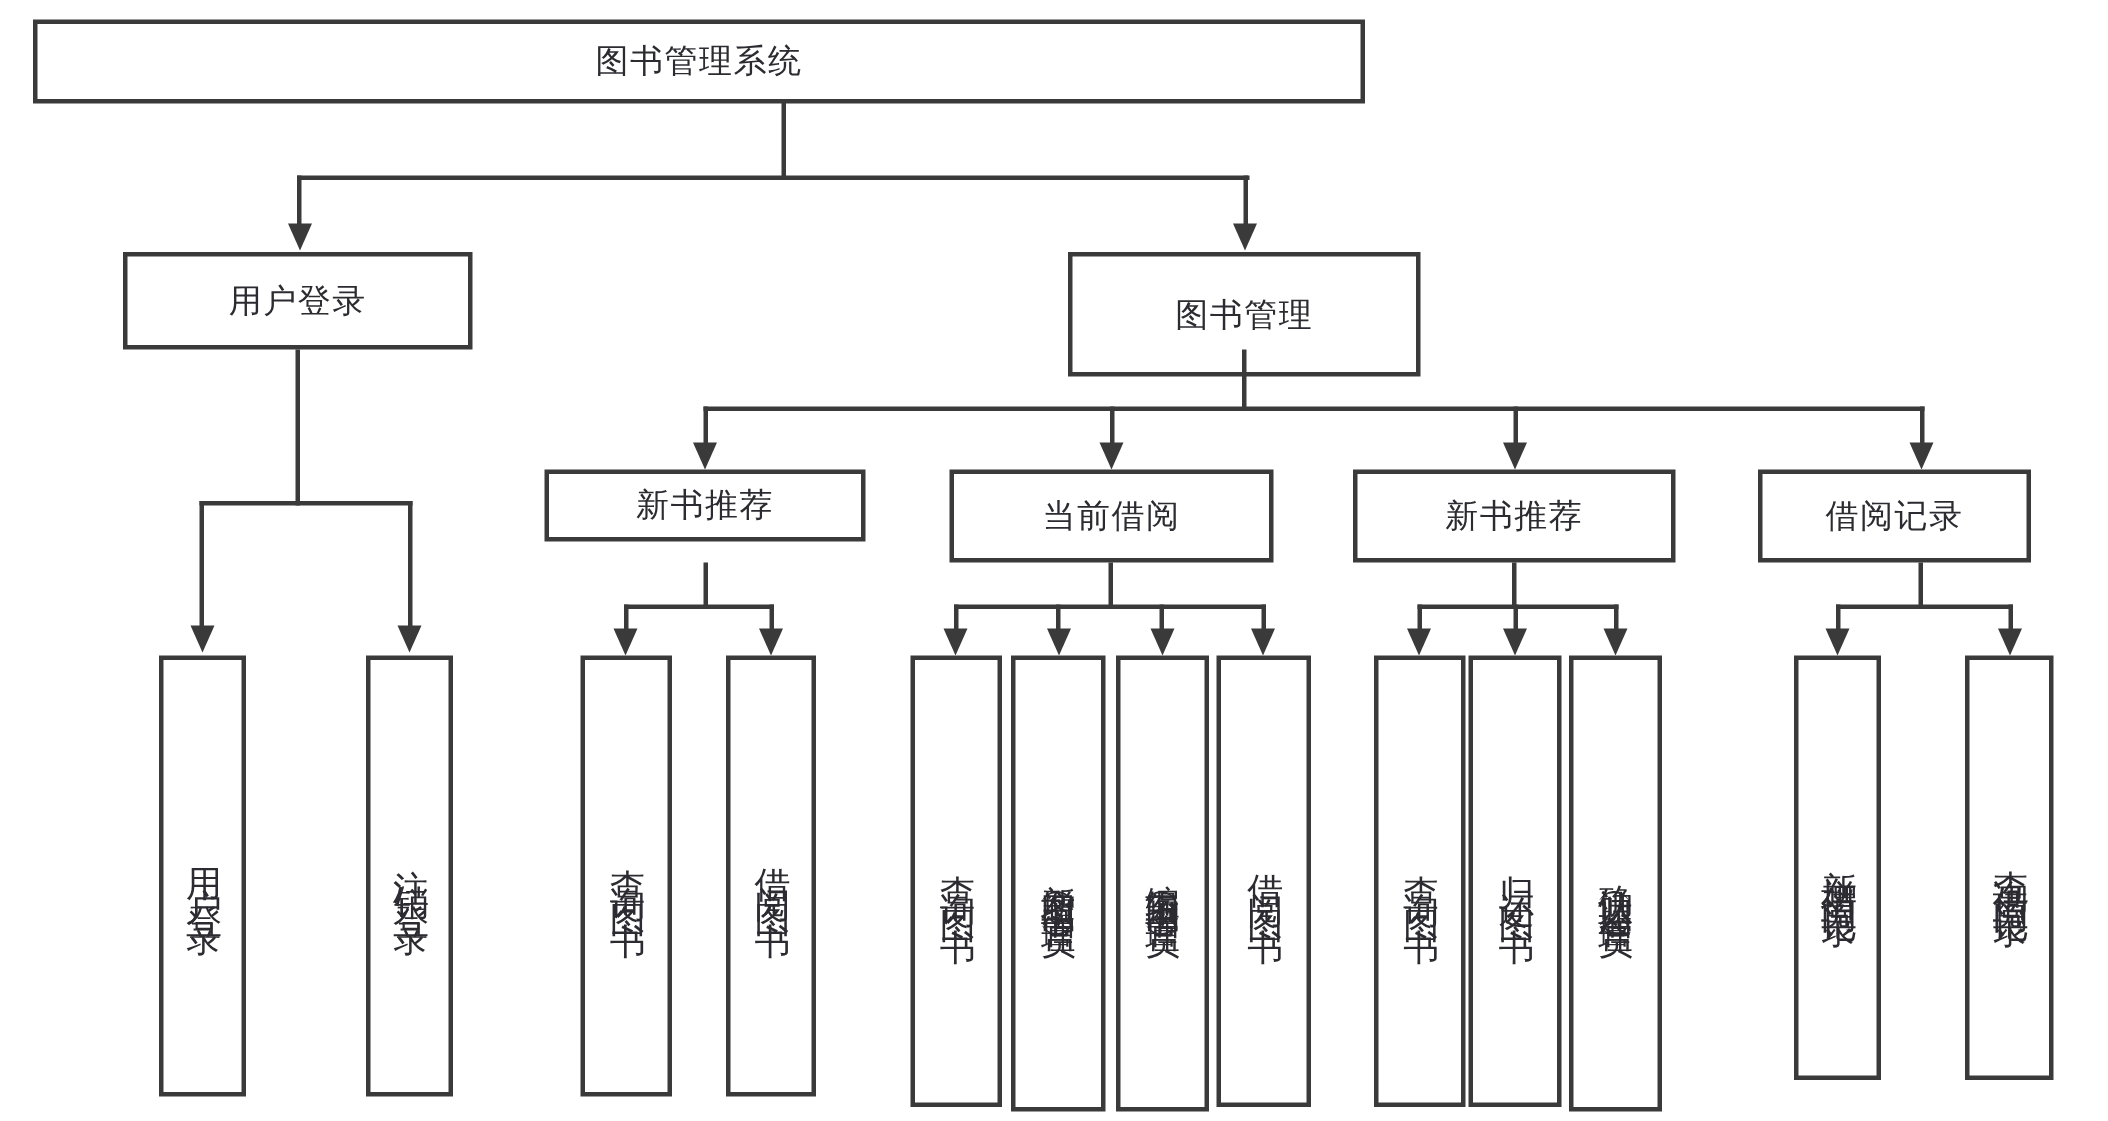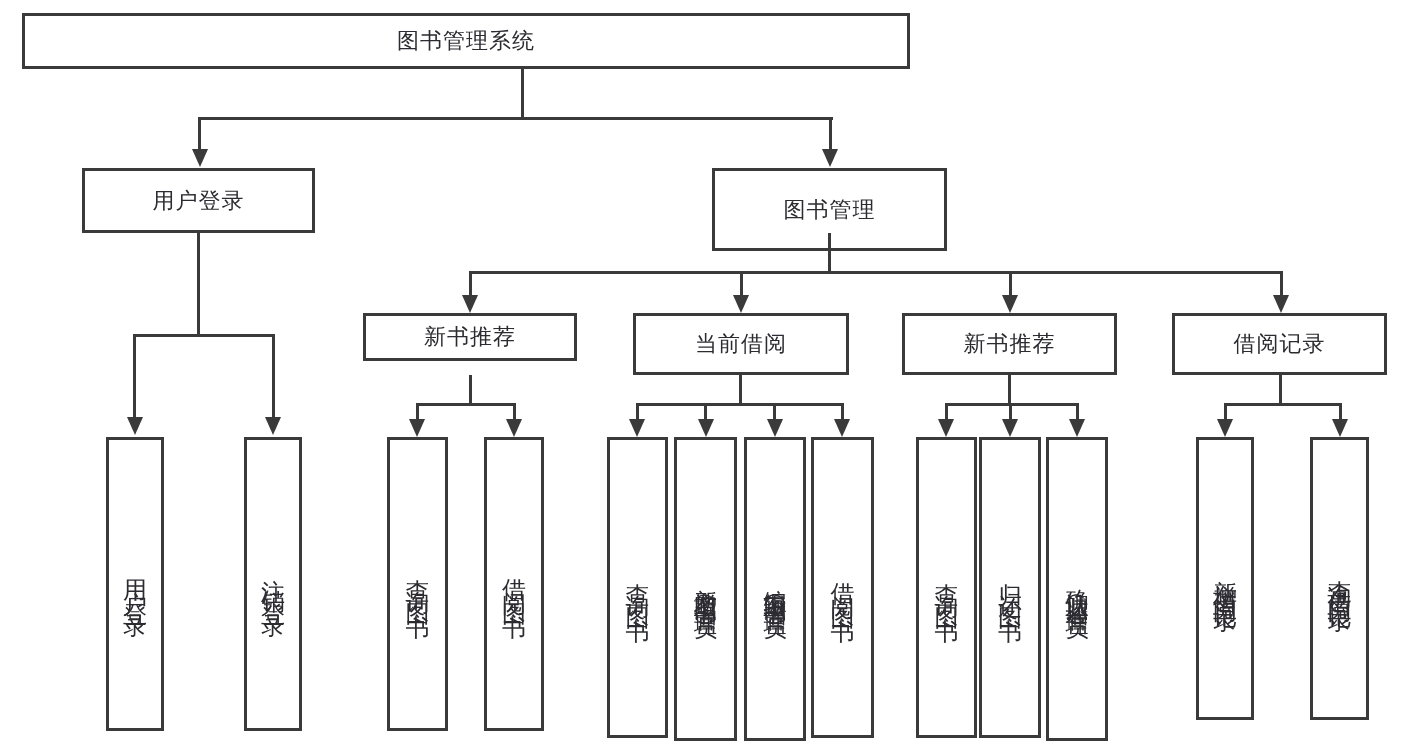--- a/index.html
+++ b/index.html
@@ -96,21 +96,21 @@
 
   <div class="box hbox" style="left:363px;top:313px;width:214px;height:48px;">
     <span>新书推荐</span>
   </div>
   <div class="box hbox" style="left:633px;top:313px;width:216px;height:62px;">
     <span>当前借阅</span>
   </div>
   <div class="box hbox" style="left:902px;top:313px;width:215px;height:62px;">
     <span>新书推荐</span>
   </div>
-  <div class="box hbox" style="left:1172px;top:313px;width:215px;height:62px;">
+  <div class="box hbox" style="left:1172px;top:313px;width:182px;height:62px;">
     <span>借阅记录</span>
   </div>
 
   <div class="vline" style="left:469px;top:375px;height:31px;"></div>
   <div class="hline" style="left:416px;top:403px;width:100px;"></div>
   <div class="vline" style="left:416px;top:403px;height:18px;"></div>
   <div class="arr" style="left:409px;top:419px;"></div>
   <div class="vline" style="left:513px;top:403px;height:18px;"></div>
   <div class="arr" style="left:506px;top:419px;"></div>
 

